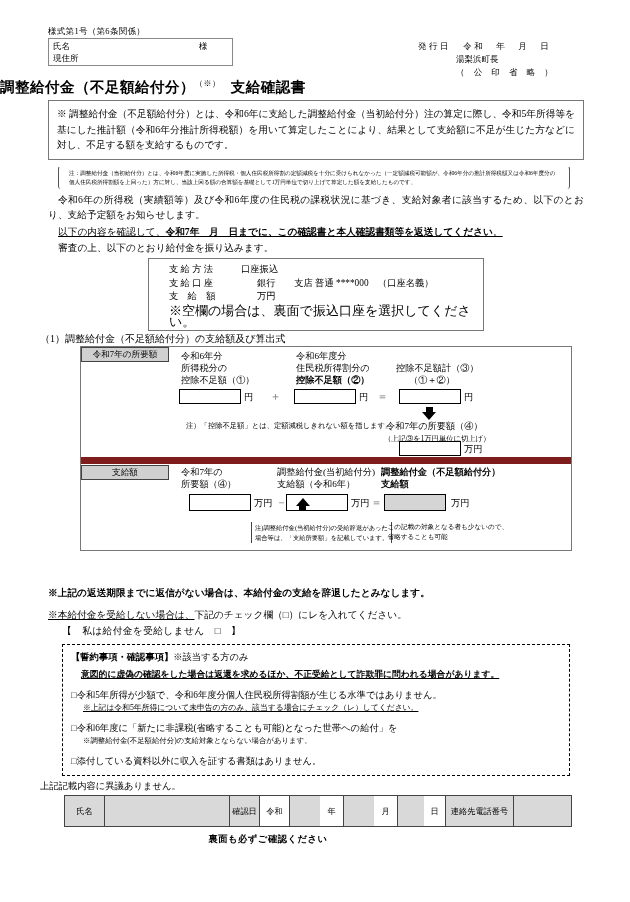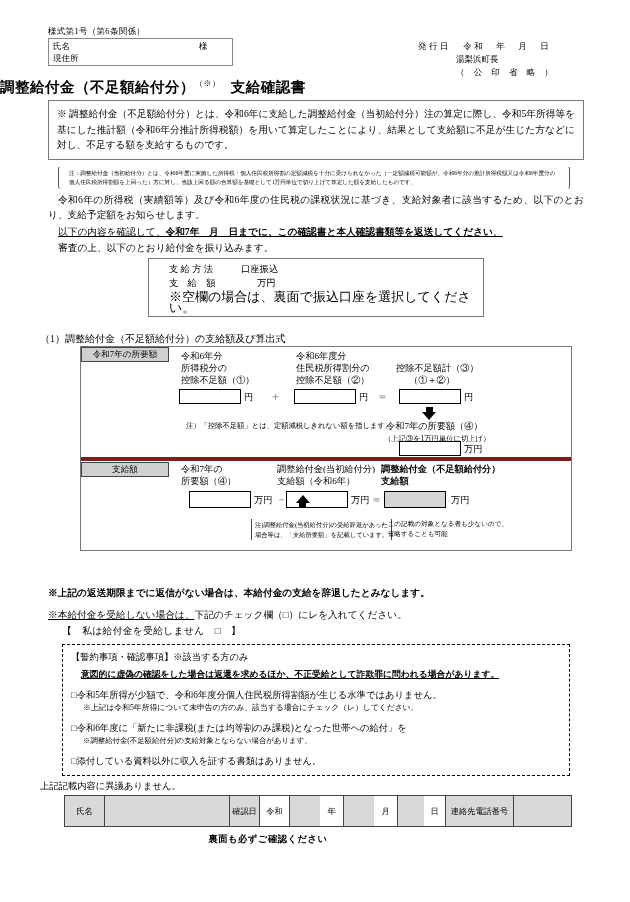--- a/index.html
+++ b/index.html
@@ -151,21 +151,21 @@
   }
   .calc-box {
     position: absolute;
     left: 80px;
     top: 346px;
     width: 492px;
     height: 205px;
     box-sizing: border-box;
     border: 1px solid #777;
   }
-  .calc-upper { position: relative; height: 110px; border-bottom: 4px solid #7f1d1d; }
+  .calc-upper { position: relative; height: 110px; border-bottom: 7px solid #7f1d1d; }
   .calc-lower { position: relative; height: 93px; }
 
   .tag {
     position: absolute;
     background: #d0d0d0;
     border: 1px solid #444;
     font-size: 8.6px;
     text-align: center;
     line-height: 12px;
     height: 13px;
@@ -253,34 +253,35 @@
     left: 62px;
     top: 644px;
     width: 508px;
     height: 132px;
     box-sizing: border-box;
     border: 1.6px dashed #000;
     padding: 5px 8px;
     font-size: 9.3px;
     line-height: 14px;
   }
-  .pledge-head { font-weight: normal; }
+  .pledge-head { font-weight: bold; }
   .pledge-warn {
     font-weight: bold;
     text-decoration: underline;
     font-size: 8.8px;
     padding-left: 10px;
     display: block;
     margin-top: 3px;
   }
   .pl-item { margin-top: 7px; }
   .pl-sub {
     font-size: 7.8px;
     padding-left: 12px;
     line-height: 12px;
+    text-decoration: underline;
   }
   .pl-sub2 {
     font-size: 7.4px;
     padding-left: 12px;
     line-height: 12px;
   }
   .pl-cont { padding-left: 12px; }
   .agree {
     position: absolute;
     left: 40px;
@@ -358,39 +359,42 @@
   <div class="para p2">
     <span>以下の内容を確認して、</span><span class="u-bold">令和7年　月　日までに、この確認書と本人確認書類等を返送してください</span><span>。</span>
   </div>
   <div class="para p3">審査の上、以下のとおり給付金を振り込みます。</div>
 
   <div class="pay-box">
     <div class="pay-row">
       <span class="pay-lbl">支 給 方 法</span><span>口座振込</span>
     </div>
     <div class="pay-row">
+      <span class="pay-lbl">支 給 口 座</span><span style="padding-left:16px">銀行　　支店 普通 ****000　（口座名義）</span>
+    </div>
+    <div class="pay-row">
       <span class="pay-lbl">支　給　額</span><span style="padding-left:16px">万円</span>
     </div>
     <div class="pay-note">※空欄の場合は、裏面で振込口座を選択してください。</div>
   </div>
 
   <div class="sec1-title">（1）調整給付金（不足額給付分）の支給額及び算出式</div>
 
   <div class="calc-box">
 
     <div class="calc-upper">
       <div class="tag tag-req">令和7年の所要額</div>
 
       <div class="col-head" style="left:100px; top:3px;">令和6年分</div>
       <div class="col-head" style="left:100px; top:15px;">所得税分の</div>
       <div class="col-head" style="left:100px; top:27px;">控除不足額（①）</div>
 
       <div class="col-head" style="left:215px; top:3px;">令和6年度分</div>
       <div class="col-head" style="left:215px; top:15px;">住民税所得割分の</div>
-      <div class="col-head" style="left:215px; top:27px;">控除不足額（②）</div>
+      <div class="col-head" style="left:215px; top:27px;font-weight:bold;">控除不足額（②）</div>
 
       <div class="col-head" style="left:315px; top:15px;">控除不足額計（③）</div>
       <div class="col-head" style="left:328px; top:27px;">（①＋②）</div>
 
       <div class="fld" style="left:98px; top:42px;"></div>
       <div class="unit" style="left:163px; top:44px;">円</div>
       <div class="op" style="left:189px; top:42px;">＋</div>
 
       <div class="fld" style="left:213px; top:42px;"></div>
       <div class="unit" style="left:278px; top:44px;">円</div>
@@ -464,21 +468,21 @@
       <span class="pledge-head">【誓約事項・確認事項】</span><span class="sub">※該当する方のみ</span>
     </div>
     <span class="pledge-warn">意図的に虚偽の確認をした場合は返還を求めるほか、不正受給として詐欺罪に問われる場合があります。</span>
 
     <div class="pl-item">
       <span>□</span><span>令和5年所得が少額で、令和6年度分個人住民税所得割額が生じる水準ではありません。</span>
       <div class="pl-sub">※上記は令和5年所得について未申告の方のみ、該当する場合にチェック（レ）してください。</div>
     </div>
 
     <div class="pl-item">
-      <span>□</span><span>令和6年度に「新たに非課税(または均等割のみ課税)となった世帯への給付」を</span>
+      <span>□</span><span>令和6年度に「新たに非課税(省略することも可能)となった世帯への給付」を</span>
       <div class="pl-sub2">※調整給付金(不足額給付分)の支給対象とならない場合があります。</div>
     </div>
 
     <div class="pl-item">
       <span>□</span><span>添付している資料以外に収入を証する書類はありません。</span>
     </div>
   </div>
 
   <div class="agree">上記記載内容に異議ありません。</div>
 

